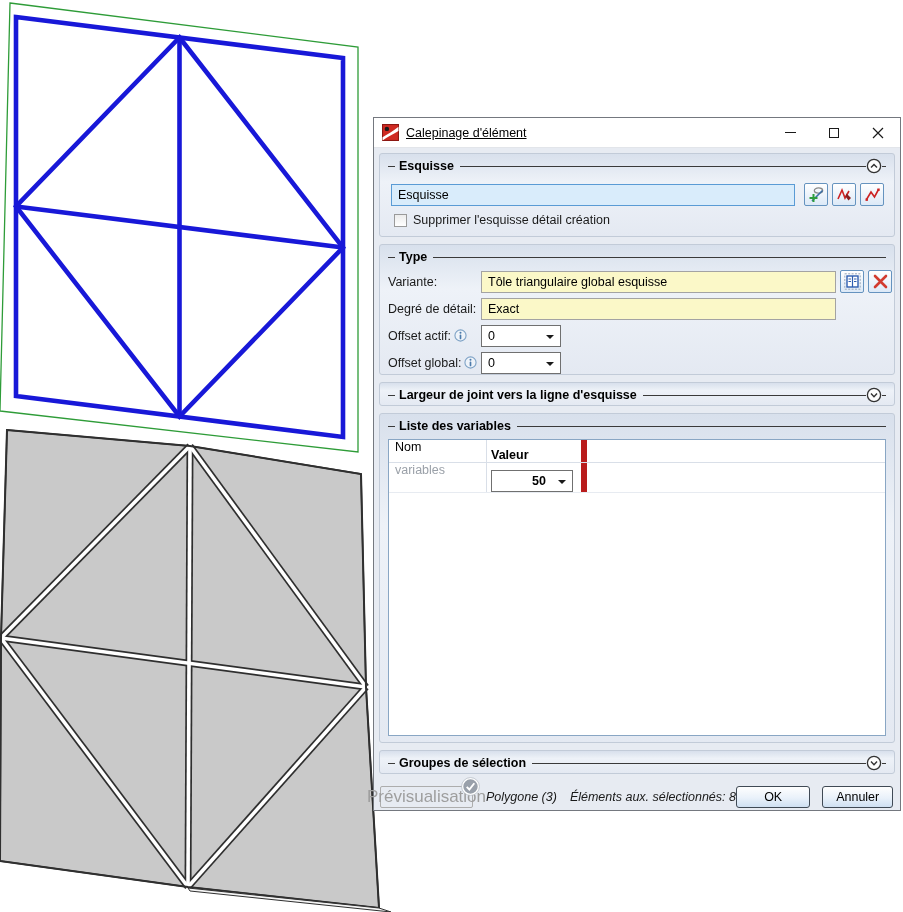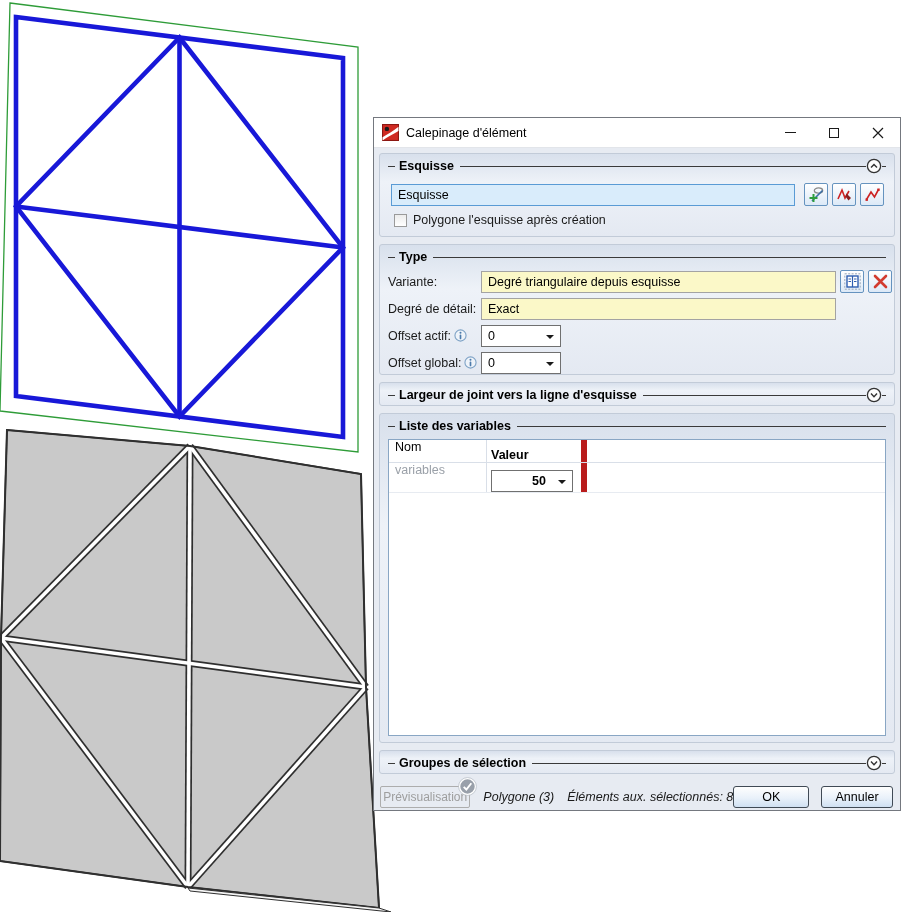--- a/index.html
+++ b/index.html
@@ -11,21 +11,21 @@
   #sketch-svg   { left:0; top:0; }
   #render-svg   { left:0; top:420px; }
 
   
   #dialog { left:373px; top:117px; width:528px; height:694px;
             background:#e7ebf2; border:1px solid #74787f; z-index:10;
             display:flex; flex-direction:column; }
   #titlebar { height:30px; background:#ffffff; display:flex; align-items:center;
               padding-left:8px; border-bottom:1px solid #e2e5ea; flex:0 0 auto; }
   #titlebar .ticon { width:17px; height:17px; margin-right:7px; flex:0 0 auto; }
-  #title-text { font-size:12.5px; color:#000; flex:1 1 auto; }
+  #title-text { font-size:12.5px; color:#000; flex:1 1 auto;text-decoration:underline; }
   .winbtn { width:44px; height:28px; display:flex; align-items:center; justify-content:center; }
   .glyph-min { width:11px; height:1px; background:#1a1a1a; }
   .glyph-max { width:10px; height:10px; border:1px solid #1a1a1a; background:#fff; }
 
   #content { flex:1 1 auto; padding:5px 5px 0 5px; display:flex; flex-direction:column; }
 
   .group { background:linear-gradient(180deg,#d8e0ec 0%, #eef2f8 34%, #e4e9f2 100%);
            border:1px solid #c2cbd8; border-radius:3px; padding:3px 8px 0 8px;
            margin-bottom:7px; }
   .sec-head { display:flex; align-items:center; height:18px; }
@@ -74,21 +74,21 @@
   .col-nom   { width:98px;  border-right:1px solid #d9dfe8; display:flex; align-items:flex-start; padding-left:6px; }
   .col-val   { width:100px; border-right:6px solid #b91c1c; display:flex; align-items:flex-end; padding-left:4px;font-weight:bold; }
   .col-rest  { flex:1 1 auto; }
   .tbl-head .hd { font-size:12.5px; color:#000; }
   .cell-gray { font-size:12.5px; color:#9aa0a8; }
   .tbl-fill { flex:1 1 auto; }
 
   
   #footer { display:flex; align-items:center; margin:3px 1px 0 1px; height:26px; }
   #preview-btn { position:relative; width:93px; height:22px; border:1px solid #adadad; border-radius:2px;
-                 background:transparent; color:#9e9e9e; font-size:12px;
+                 background:transparent; color:#9e9e9e; font-size:17px;
                  display:flex; align-items:center; justify-content:center; }
   #preview-badge { position:absolute; top:-10px; right:-8px; width:19px; height:19px; }
   .status-txt { font-size:12.5px; color:#1a1a1a; margin-left:13px; white-space:nowrap;font-style:italic; }
   .btn { height:22px; border:1px solid #404a55; border-radius:3px; font-size:12.5px; color:#000;
          background:linear-gradient(180deg,#fefefe 0%, #e9f1fa 55%, #cfe0f2 100%);
          display:flex; align-items:center; justify-content:center; }
   #ok-btn { width:78px; margin-left:auto; }
   #cancel-btn { width:74px; margin-left:12px; margin-right:1px; }
 </style>
 </head>
@@ -183,33 +183,33 @@
         <div class="mini-btn">
           <svg width="17" height="17" viewBox="0 0 17 17">
             <path d="M2.5,13.5 L7,6 L10.5,11 L14.5,3.5" fill="none" stroke="#cc2222" stroke-width="1.6"></path>
             <rect x="1.5" y="12.5" width="2.4" height="2.4" fill="#cc2222"></rect>
             <rect x="13.3" y="2.5" width="2.4" height="2.4" fill="#cc2222"></rect>
           </svg>
         </div>
       </div>
       <div class="chk-row">
         <div class="checkbox"></div>
-        <span class="chk-label">Polygone l'esquisse après création</span>
+        <span class="chk-label">Supprimer l'esquisse détail création</span>
       </div>
     </div>
 
     <div class="group" id="grp-type">
       <div class="sec-head">
         <div class="sec-dash"></div>
         <span class="sec-title">Type</span>
         <div class="sec-line"></div>
       </div>
       <div class="form-row">
         <span class="form-label">Variante:</span>
-        <div class="field-yellow">Degré triangulaire depuis esquisse</div>
+        <div class="field-yellow">Tôle triangulaire global esquisse</div>
         <div class="spacer"></div>
         <div class="mini-btn">
           <svg width="17" height="17" viewBox="0 0 17 17">
             <rect x="0.8" y="0.8" width="15.4" height="15.4" fill="none" stroke="#9aa7b8" stroke-width="1" stroke-dasharray="2 1.4"></rect>
             <rect x="3" y="3" width="11" height="11" fill="#ffffff" stroke="#2f5fb0" stroke-width="1.4"></rect>
             <line x1="8.5" y1="3" x2="8.5" y2="14" stroke="#2f5fb0" stroke-width="1.2"></line>
             <line x1="4.5" y1="6" x2="7" y2="6" stroke="#2f5fb0" stroke-width="1"></line>
             <line x1="4.5" y1="8.5" x2="7" y2="8.5" stroke="#2f5fb0" stroke-width="1"></line>
             <line x1="10" y1="6" x2="12.5" y2="6" stroke="#2f5fb0" stroke-width="1"></line>
             <line x1="10" y1="8.5" x2="12.5" y2="8.5" stroke="#2f5fb0" stroke-width="1"></line>

